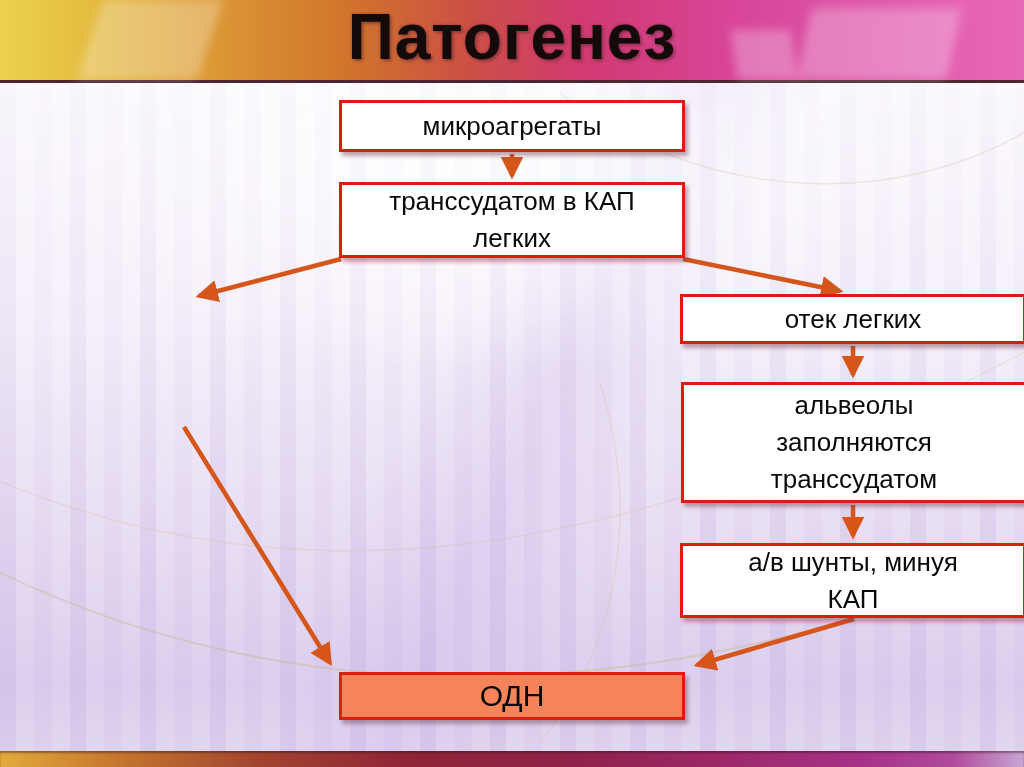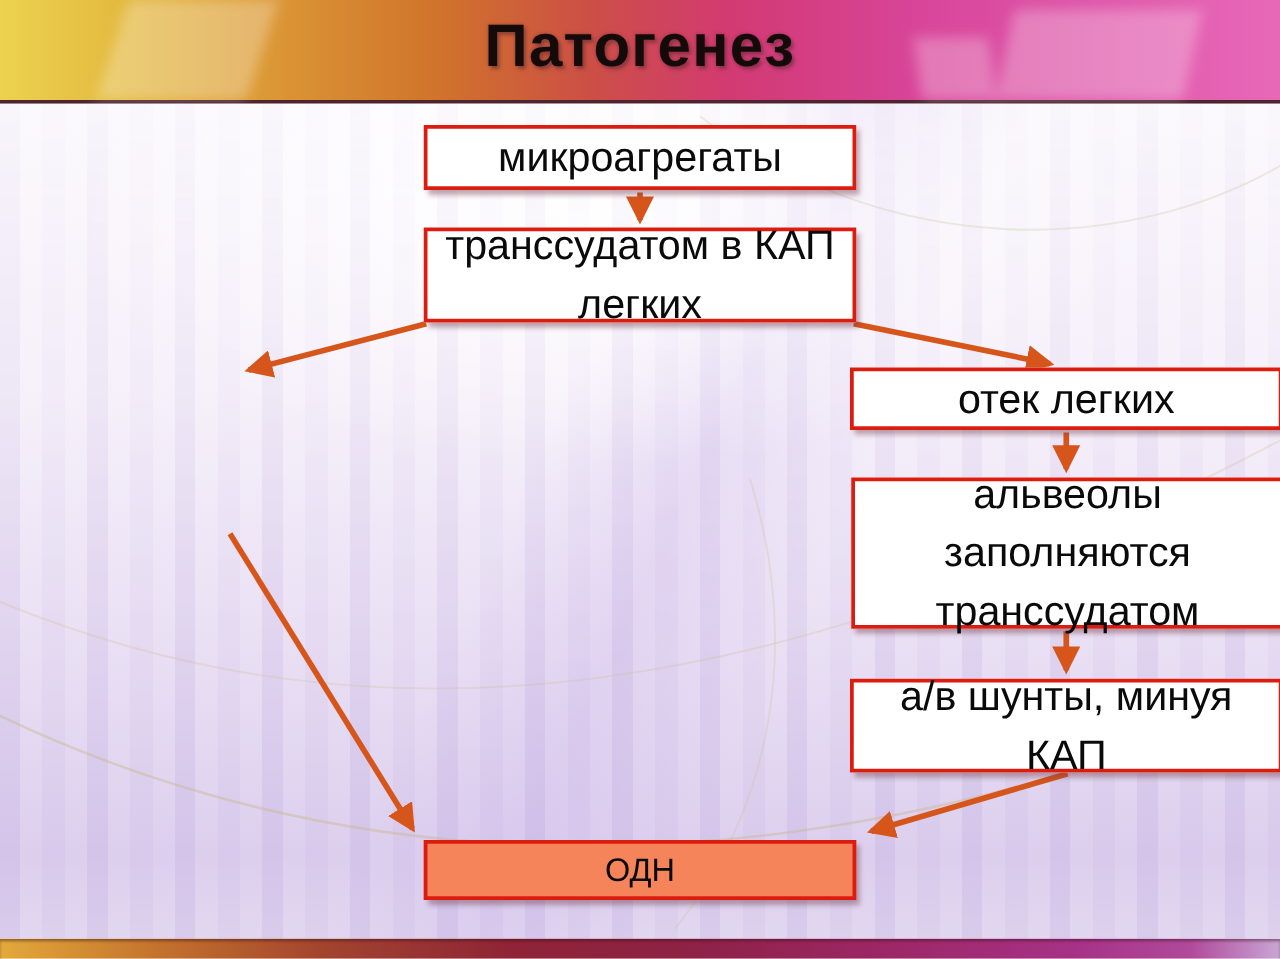--- a/index.html
+++ b/index.html
@@ -18,21 +18,21 @@
       #cc4f45 46%, #d23a72 57%, #d8459a 72%, #dd55a8 84%, #e868b8 100%);
     border-bottom:3px solid #4d2430;
   }
   .header .hl{position:absolute;background:rgba(255,255,255,.28);filter:blur(5px);}
   .hl-a{right:70px;top:8px;width:150px;height:72px;transform:skewX(-12deg);}
   .hl-b{right:230px;top:30px;width:60px;height:50px;transform:skewX(8deg);background:rgba(255,255,255,.18);}
   .hl-c{left:90px;top:0;width:120px;height:80px;transform:skewX(-18deg);background:rgba(255,240,160,.25);}
   .header h1{
     position:absolute;left:0;top:0;width:100%;height:74px;margin:0;
     display:flex;align-items:center;justify-content:center;
-    font-size:48px;font-weight:800;letter-spacing:1px;
+    font-size:64px;font-weight:800;letter-spacing:1px;
     color:var(--title-color,#140a0a);
     text-shadow:2px 2px 3px rgba(90,40,50,.55), -1px -1px 2px rgba(90,40,50,.25);
   }
 
   
   .content{
     position:absolute;left:0;top:83px;width:1024px;height:668px;
     background:
       radial-gradient(ellipse 620px 300px at 47% 12%, rgba(255,255,255,.95), rgba(255,255,255,0) 70%),
       linear-gradient(115deg, rgba(255,255,255,0) 42%, rgba(205,185,235,.30) 52%, rgba(255,255,255,0) 62%),
@@ -61,24 +61,24 @@
   .edges{position:absolute;left:0;top:0;pointer-events:none;}
   .edges line{stroke:var(--arrow,#d5551a);stroke-width:4.5;}
   .edges .head{fill:var(--arrow,#d5551a);}
 
   .node{
     position:absolute;box-sizing:border-box;
     border:3px solid var(--box-border,#dd1c10);
     background:var(--box-fill,#ffffff);
     color:var(--box-text,#0a0a0a);
     display:flex;align-items:center;justify-content:center;text-align:center;
-    font-size:33px;line-height:1.42;white-space:pre-line;
+    font-size:26px;line-height:1.42;white-space:pre-line;
     box-shadow:3px 4px 4px rgba(115,60,75,.45);
   }
-  .node.final{background:var(--final-box-fill,#f6845a);font-size:26px;}
+  .node.final{background:var(--final-box-fill,#f6845a);font-size:30px;}
   .n1{left:339px;top:17px; width:346px;height:52px;}
   .n2{left:339px;top:99px; width:346px;height:76px;}
   .n3{left:13px; top:219px;width:347px;height:123px;}
   .n4{left:680px;top:211px;width:346px;height:50px;}
   .n5{left:681px;top:299px;width:346px;height:121px;}
   .n6{left:680px;top:460px;width:346px;height:75px;}
   .n7{left:339px;top:589px;width:346px;height:48px;}
 </style>
 </head>
 <body>

